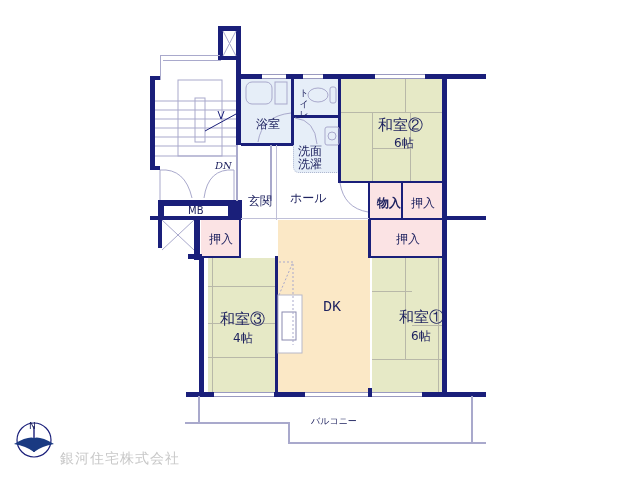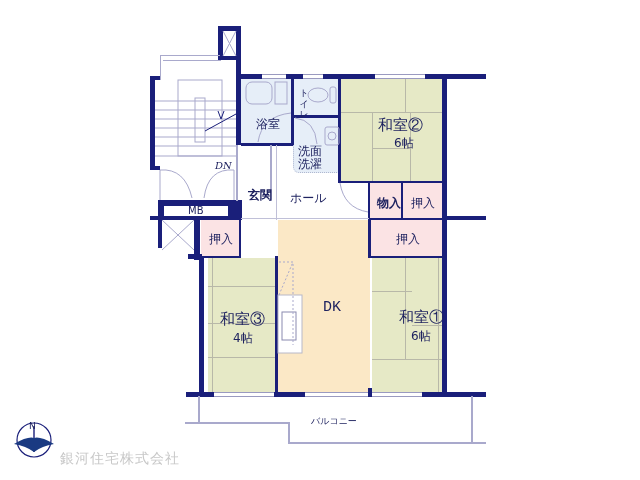--- a/index.html
+++ b/index.html
@@ -193,21 +193,21 @@
 
 <div class="lbl lg" style="left:220px;top:310px;">和室③</div>
 <div class="lbl md" style="left:233px;top:330px;font-size:12px;">4帖</div>
 
 <div class="lbl lg" style="left:323px;top:299px;">DK</div>
 
 <div class="lbl sm" style="left:256px;top:116px;">浴室</div>
 <div class="lbl sm" style="left:297px;top:83px;writing-mode:vertical-rl;font-size:9px;">トイレ</div>
 <div class="lbl sm" style="left:298px;top:143px;">洗面</div>
 <div class="lbl sm" style="left:298px;top:156px;">洗濯</div>
-<div class="lbl sm" style="left:248px;top:187px;font-weight:bold;">玄関</div>
+<div class="lbl sm" style="left:248px;top:193px;">玄関</div>
 <div class="lbl sm" style="left:290px;top:190px;">ホール</div>
 <div class="lbl sm" style="left:377px;top:195px;font-weight:bold;">物入</div>
 <div class="lbl sm" style="left:411px;top:195px;">押入</div>
 <div class="lbl sm" style="left:396px;top:231px;">押入</div>
 <div class="lbl sm" style="left:209px;top:231px;">押入</div>
 <div class="lbl sm" style="left:188px;top:205px;font-size:10px;">MB</div>
 <div class="lbl sm" style="left:215px;top:160px;font-style:italic;font-family:'DejaVu Serif',serif;font-size:10px;">DN</div>
 <div class="lbl sm" style="left:311px;top:415px;font-size:9px;">バルコニー</div>
 
 <div class="lbl" style="left:29px;top:421px;font-size:9px;">N</div>

